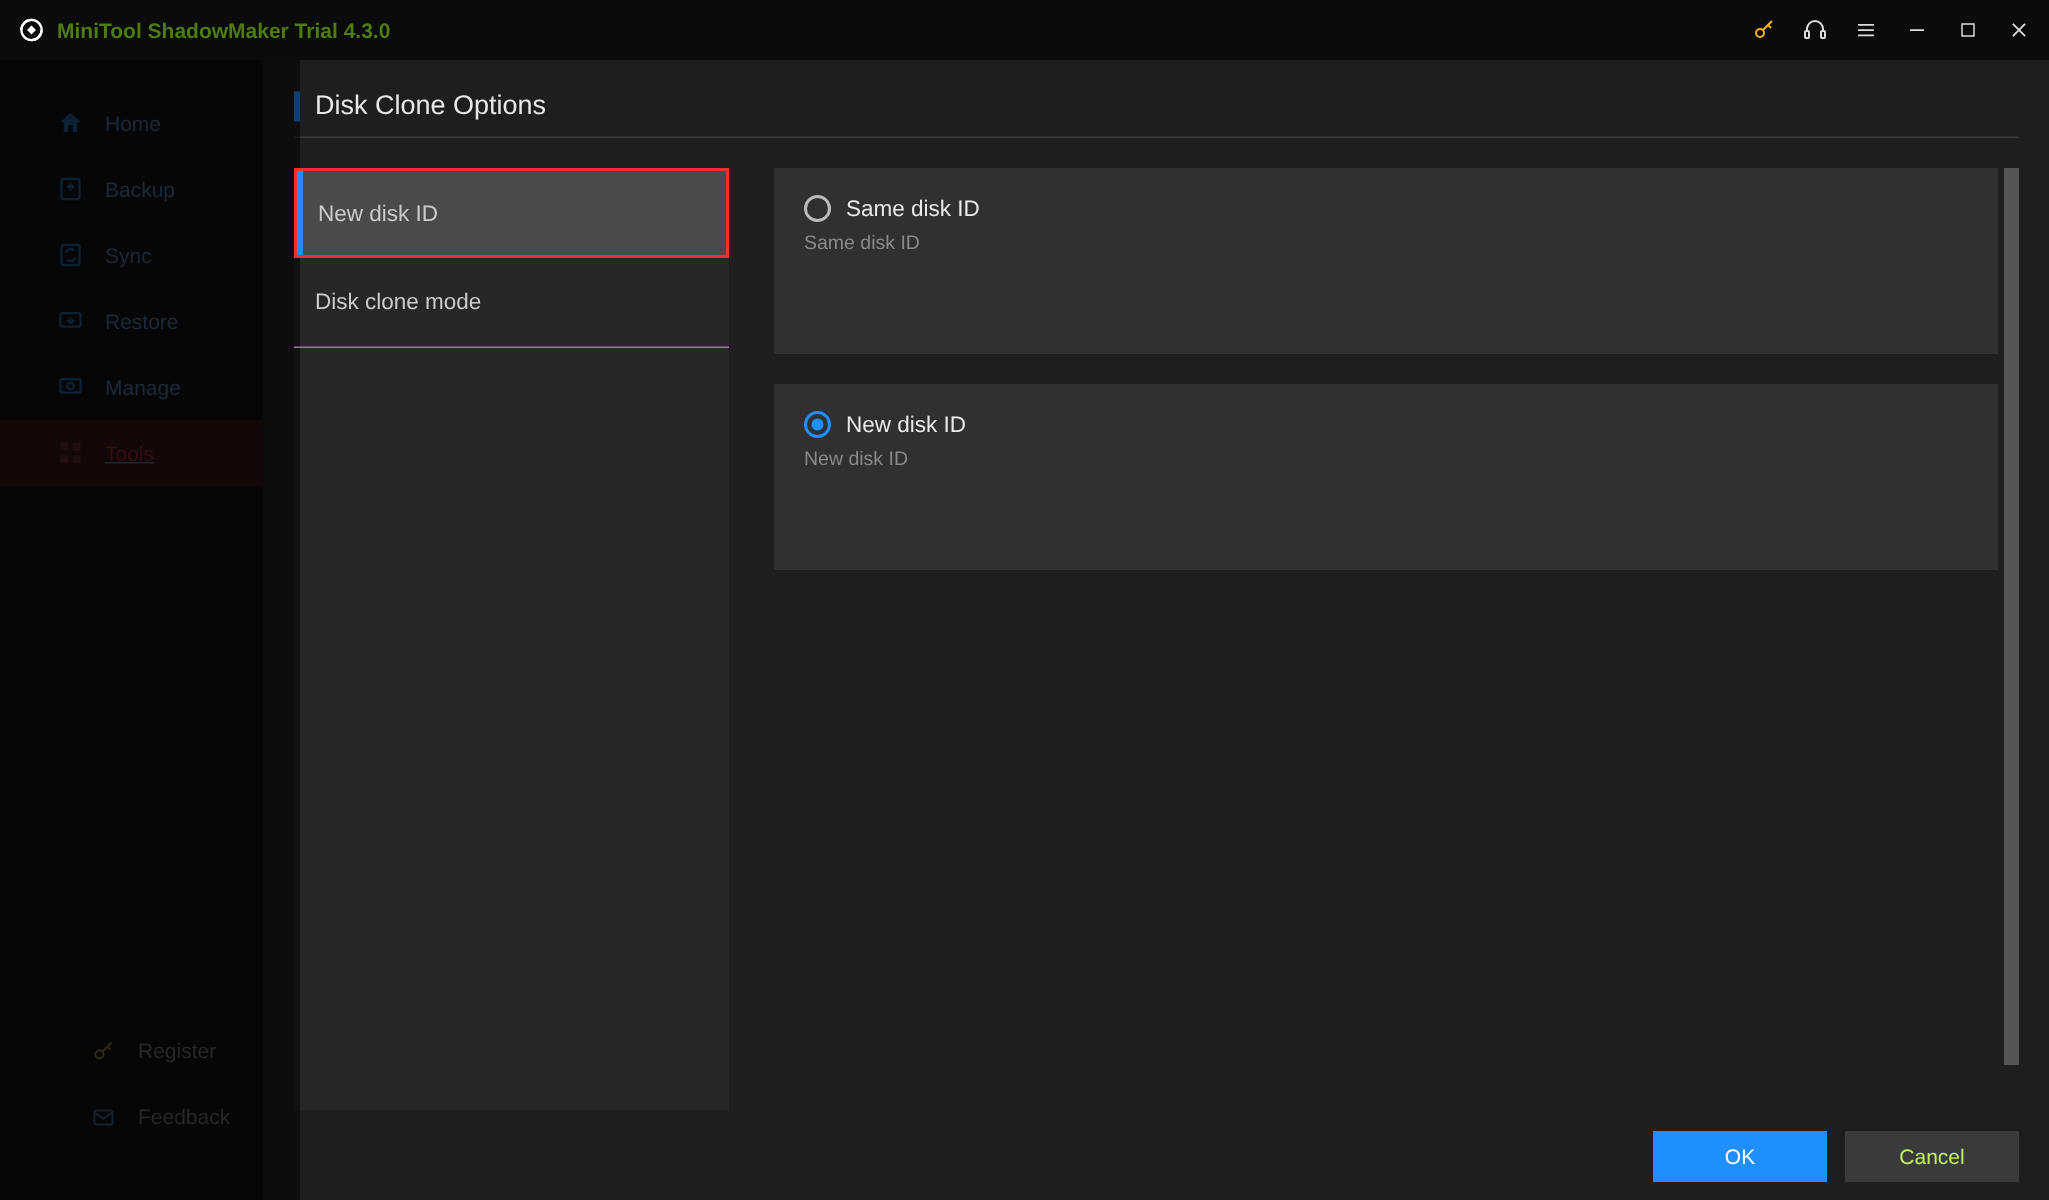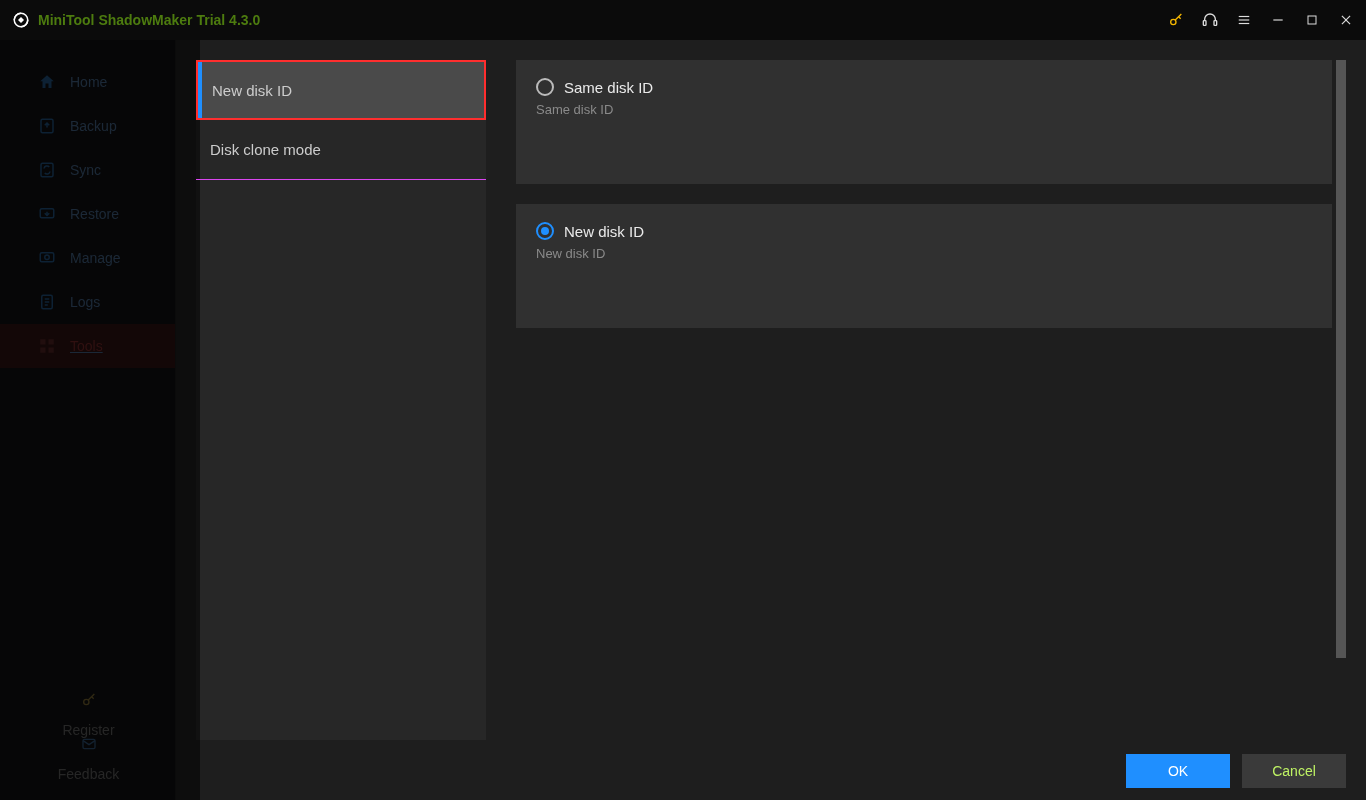--- a/index.html
+++ b/index.html
@@ -18,21 +18,21 @@
 
   
   .sidebar { width: 176px; background: #0f0f10; display: flex; flex-direction: column; justify-content: space-between; padding-top: 20px; border-right: 1px solid #1a1a1a; }
   .nav-list, .bottom-list { display: flex; flex-direction: column; }
   .nav-item { display: flex; align-items: center; gap: 14px; height: 44px; padding: 0 20px 0 38px; color: #3d5a7a; font-size: 14px; cursor: pointer; position: relative; }
   .nav-item .nicon { width: 18px; height: 18px; display: flex; align-items: center; justify-content: center; color: #1e4a73; }
   .nav-item.active { background: #2a1010; text-decoration: underline; }
   .nav-item.active .nicon { color: #4a2020; }
   .nav-item.active .nav-label { color: #6a2525; }
   .bottom-list { padding-bottom: 20px; }
-  .bottom-item { display: flex; align-items: center; gap: 14px; height: 44px; padding: 0 20px 0 22px; color: #555; font-size: 14px; cursor: pointer; flex-direction: column; }
+  .bottom-item { display: flex; align-items: flex-start; gap: 14px; height: 44px; padding: 0 20px 0 60px; color: #555; font-size: 14px; cursor: pointer; }
   .bottom-item .nicon { width: 18px; height: 18px; display: flex; align-items: center; justify-content: center; color: #6a5a2a; }
   .bottom-item.feedback .nicon { color: #2a4a6a; }
 
   
   .dim-overlay { position: absolute; left: 0; top: 0; width: 200px; height: 760px; background: rgba(0,0,0,0.55); pointer-events: none; }
 
   
   .main { flex: 1; background: #1e1e1e; display: flex; flex-direction: column; padding: 20px 20px 12px 20px; }
   .page-header { display: flex; align-items: center; gap: 10px; border-bottom: 1px solid #3a3a3a; padding-bottom: 10px; margin-bottom: 20px; }
   .page-header-bar { width: 4px; height: 20px; background: #1f8fff; }
@@ -54,21 +54,21 @@
   .card-title { color: #eaeaea; font-size: 15px; }
   .card-desc { color: #8a8a8a; font-size: 13px; margin-left: 0; }
 
   
   .radio { width: 18px; height: 18px; border-radius: 50%; border: 2px solid #bbb; display: flex; align-items: center; justify-content: center; cursor: pointer; flex-shrink: 0; }
   .radio.checked { border-color: #1f8fff; }
   .radio.checked::after { content: ""; width: 8px; height: 8px; border-radius: 50%; background: #1f8fff; }
 
   
   .footer { display: flex; justify-content: flex-end; gap: 12px; padding-top: 14px; }
-  .btn { width: 104px; height: 34px; border: none; font-size: 14px; cursor: pointer; display:flex; align-items:center; justify-content:center; }
+  .btn { width: 116px; height: 34px; border: none; font-size: 14px; cursor: pointer; display:flex; align-items:center; justify-content:center; }
   .btn-primary { background: #1f8fff; color: #fff; }
   .btn-secondary { background: #3a3a3a; color: #bef264; }
 
   svg { display: block; }
 </style>
 </head>
 <body>
 
 <div class="titlebar">
   <div class="titlebar-left">
@@ -162,31 +162,20 @@
       </div>
       <div class="nav-item">
         <span class="nicon">
             <svg width="18" height="18" viewBox="0 0 24 24" fill="none" stroke="currentColor" stroke-width="2">
               <rect x="3" y="5" width="18" height="12" rx="2"></rect>
               <circle cx="12" cy="11" r="3"></circle>
             </svg>
           </span>
         <span class="nav-label">Manage</span>
       </div>
-      <div class="nav-item">
-        <span class="nicon">
-            <svg width="18" height="18" viewBox="0 0 24 24" fill="none" stroke="currentColor" stroke-width="2">
-              <rect x="5" y="3" width="14" height="18" rx="2"></rect>
-              <line x1="9" y1="8" x2="15" y2="8"></line>
-              <line x1="9" y1="12" x2="15" y2="12"></line>
-              <line x1="9" y1="16" x2="13" y2="16"></line>
-            </svg>
-          </span>
-        <span class="nav-label">Logs</span>
-      </div>
       <div class="nav-item active">
         <span class="nicon">
             <svg width="18" height="18" viewBox="0 0 24 24" fill="currentColor">
               <rect x="3" y="3" width="7" height="7"></rect>
               <rect x="14" y="3" width="7" height="7"></rect>
               <rect x="3" y="14" width="7" height="7"></rect>
               <rect x="14" y="14" width="7" height="7"></rect>
             </svg>
           </span>
         <span class="nav-label">Tools</span>
@@ -210,20 +199,24 @@
             </svg>
           </span>
         <span>Feedback</span>
       </div>
     </div>
   </div>
 
   <div class="dim-overlay"></div>
 
   <div class="main">
+    <div class="page-header">
+      <div class="page-header-bar"></div>
+      <div class="page-title">Disk Clone Options</div>
+    </div>
 
     <div class="content-row">
 
       <div class="option-list">
         <div class="option-item selected">
           <span>New disk ID</span>
         </div>
         <div class="option-item">
           <span>Disk clone mode</span>
         </div>

